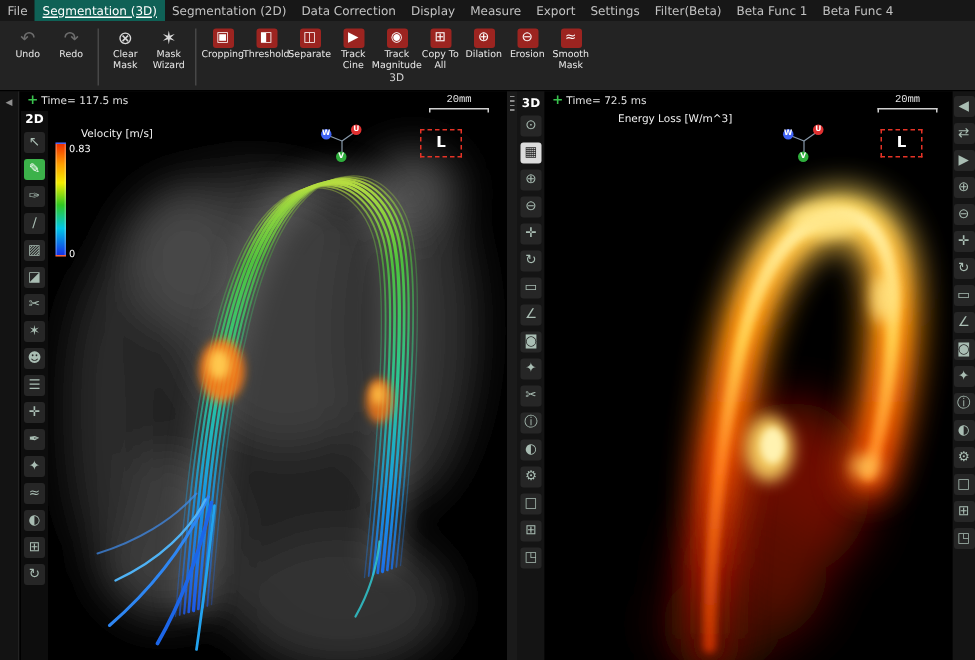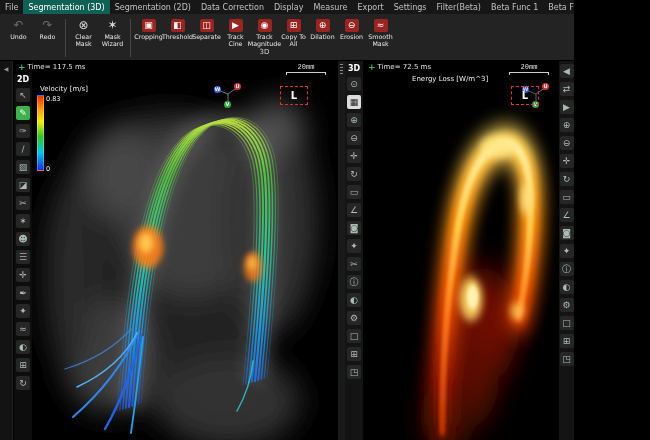--- a/index.html
+++ b/index.html
@@ -1,23 +1,23 @@
 <!DOCTYPE html>
 <html><head>
 <meta charset="utf-8">
 <style>
   *{margin:0;padding:0;box-sizing:border-box;}
   html,body{width:650px;height:440px;background:#000;overflow:hidden;}
   body{font-family:"DejaVu Sans","Liberation Sans",sans-serif;}
-  .app{width:574px;height:440px;display:flex;flex-direction:column;background:#111;overflow:hidden;}
+  .app{width:650px;height:440px;display:flex;flex-direction:column;background:#111;overflow:hidden;}
 
   
   .menubar{height:14px;background:#171717;display:flex;align-items:stretch;font-size:8px;color:#c2c2c2;flex:0 0 auto;}
   .menu-item{padding:0 5px;display:flex;align-items:center;white-space:nowrap;cursor:default;}
-  .menu-item.active{background:#0f6156;color:#fff;}
+  .menu-item.active{background:#0f6156;color:#fff;text-decoration:underline;}
 
   
   .toolbar{height:47px;background:#232323;display:flex;align-items:flex-start;padding:2px 2px 0 4px;flex:0 0 auto;border-bottom:1px solid #000;}
   .tb-btn{display:flex;flex-direction:column;align-items:center;width:29px;padding-top:2px;}
   .tb-icon{height:14px;min-width:14px;font-size:12px;line-height:14px;color:#d8d8d8;text-align:center;}
   .tb-btn.disabled .tb-icon{color:#6d6d6d;}
   .op-icon{width:13px;height:13px;background:#9c2420;border-radius:2px;color:#fff;font-size:9px;line-height:13px;text-align:center;margin-top:1px;}
   .tb-label{font-size:6.3px;line-height:7.3px;color:#e8e8e8;text-align:center;margin-top:1px;}
   .tb-divider{width:1px;height:38px;background:#474747;margin:3px 3px 0;}
   .tb-group{display:flex;flex-direction:column;align-items:center;}
@@ -211,21 +211,21 @@
 
       <div class="vp-time">
         <span class="plus">+</span>
         <span>Time= 117.5 ms</span>
       </div>
       <div class="vp-scale" style="right:12px">
         <div>20mm</div>
         <div class="bar"></div>
       </div>
       <div class="colorbar-block" style="left:24px;top:24px">
-        <div class="cb-title" style="margin-left:3px">Velocity [m/s]</div>
+        <div class="cb-title" style="margin-left:17px">Velocity [m/s]</div>
         <div class="cb-row">
           <div class="cb-bar velocity"></div>
           <div class="cb-vals">
             <span>0.83</span>
             <span>0</span>
           </div>
         </div>
       </div>
       <div class="axis-gadget" style="left:200px;top:21px">
         <svg viewBox="0 0 30 27">

